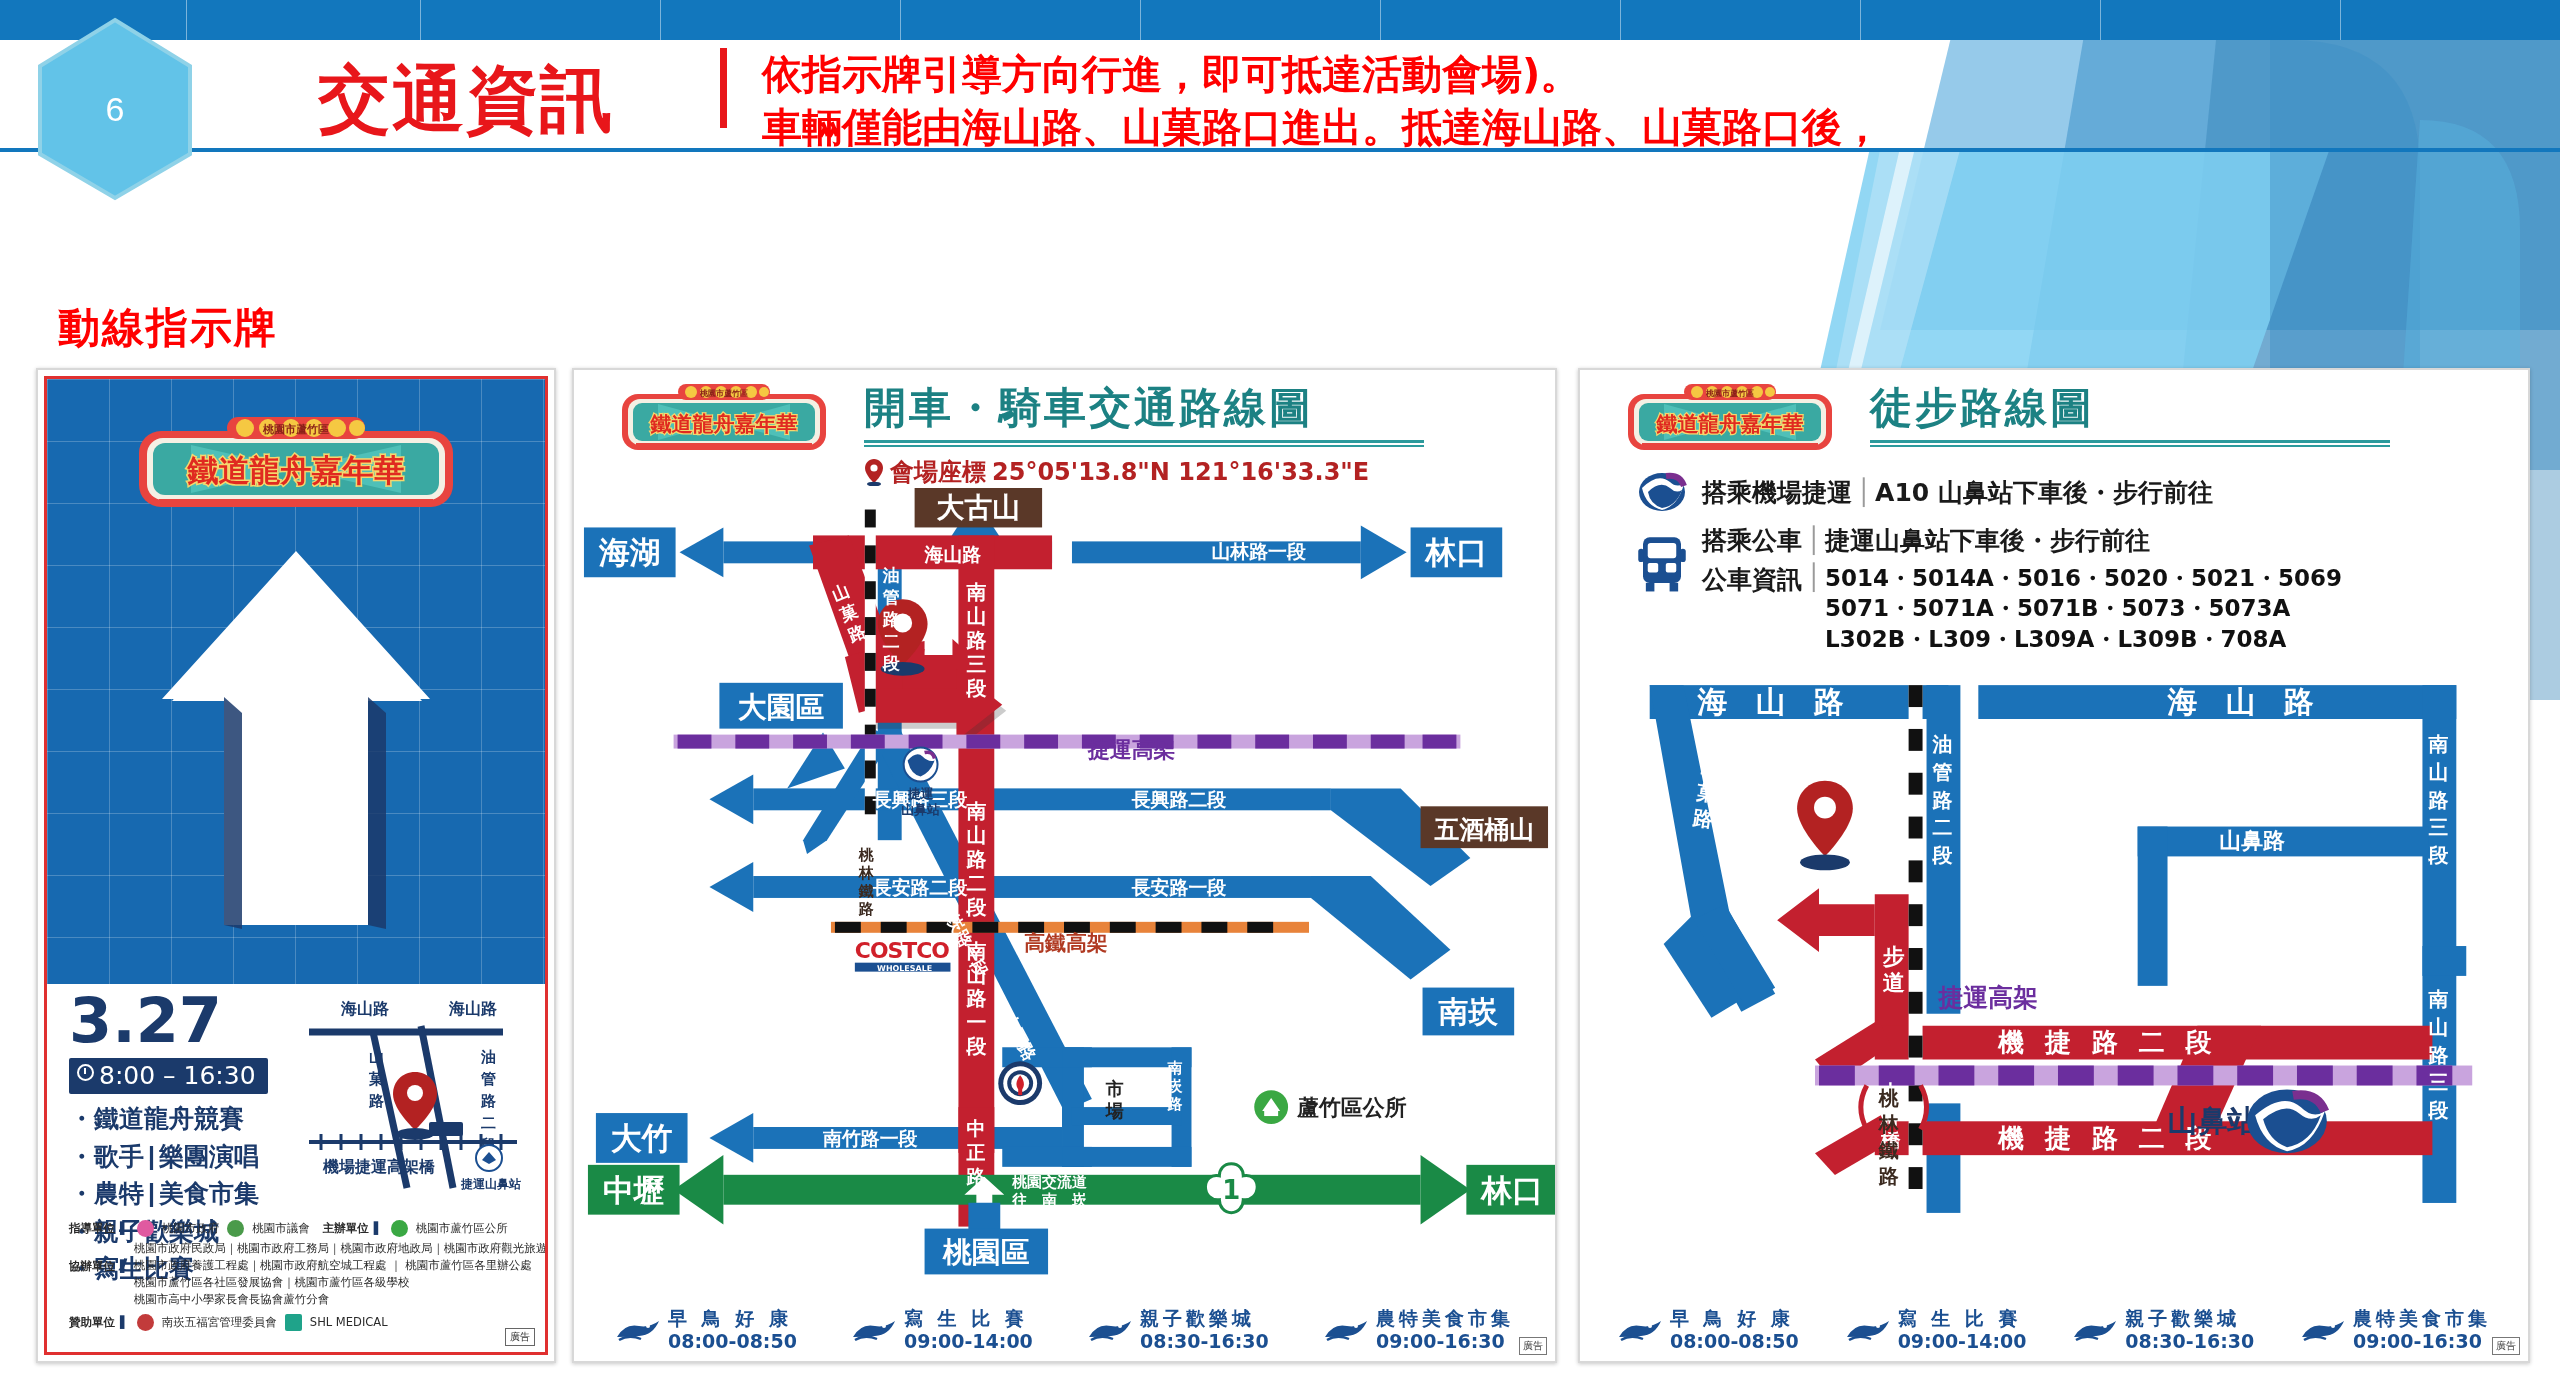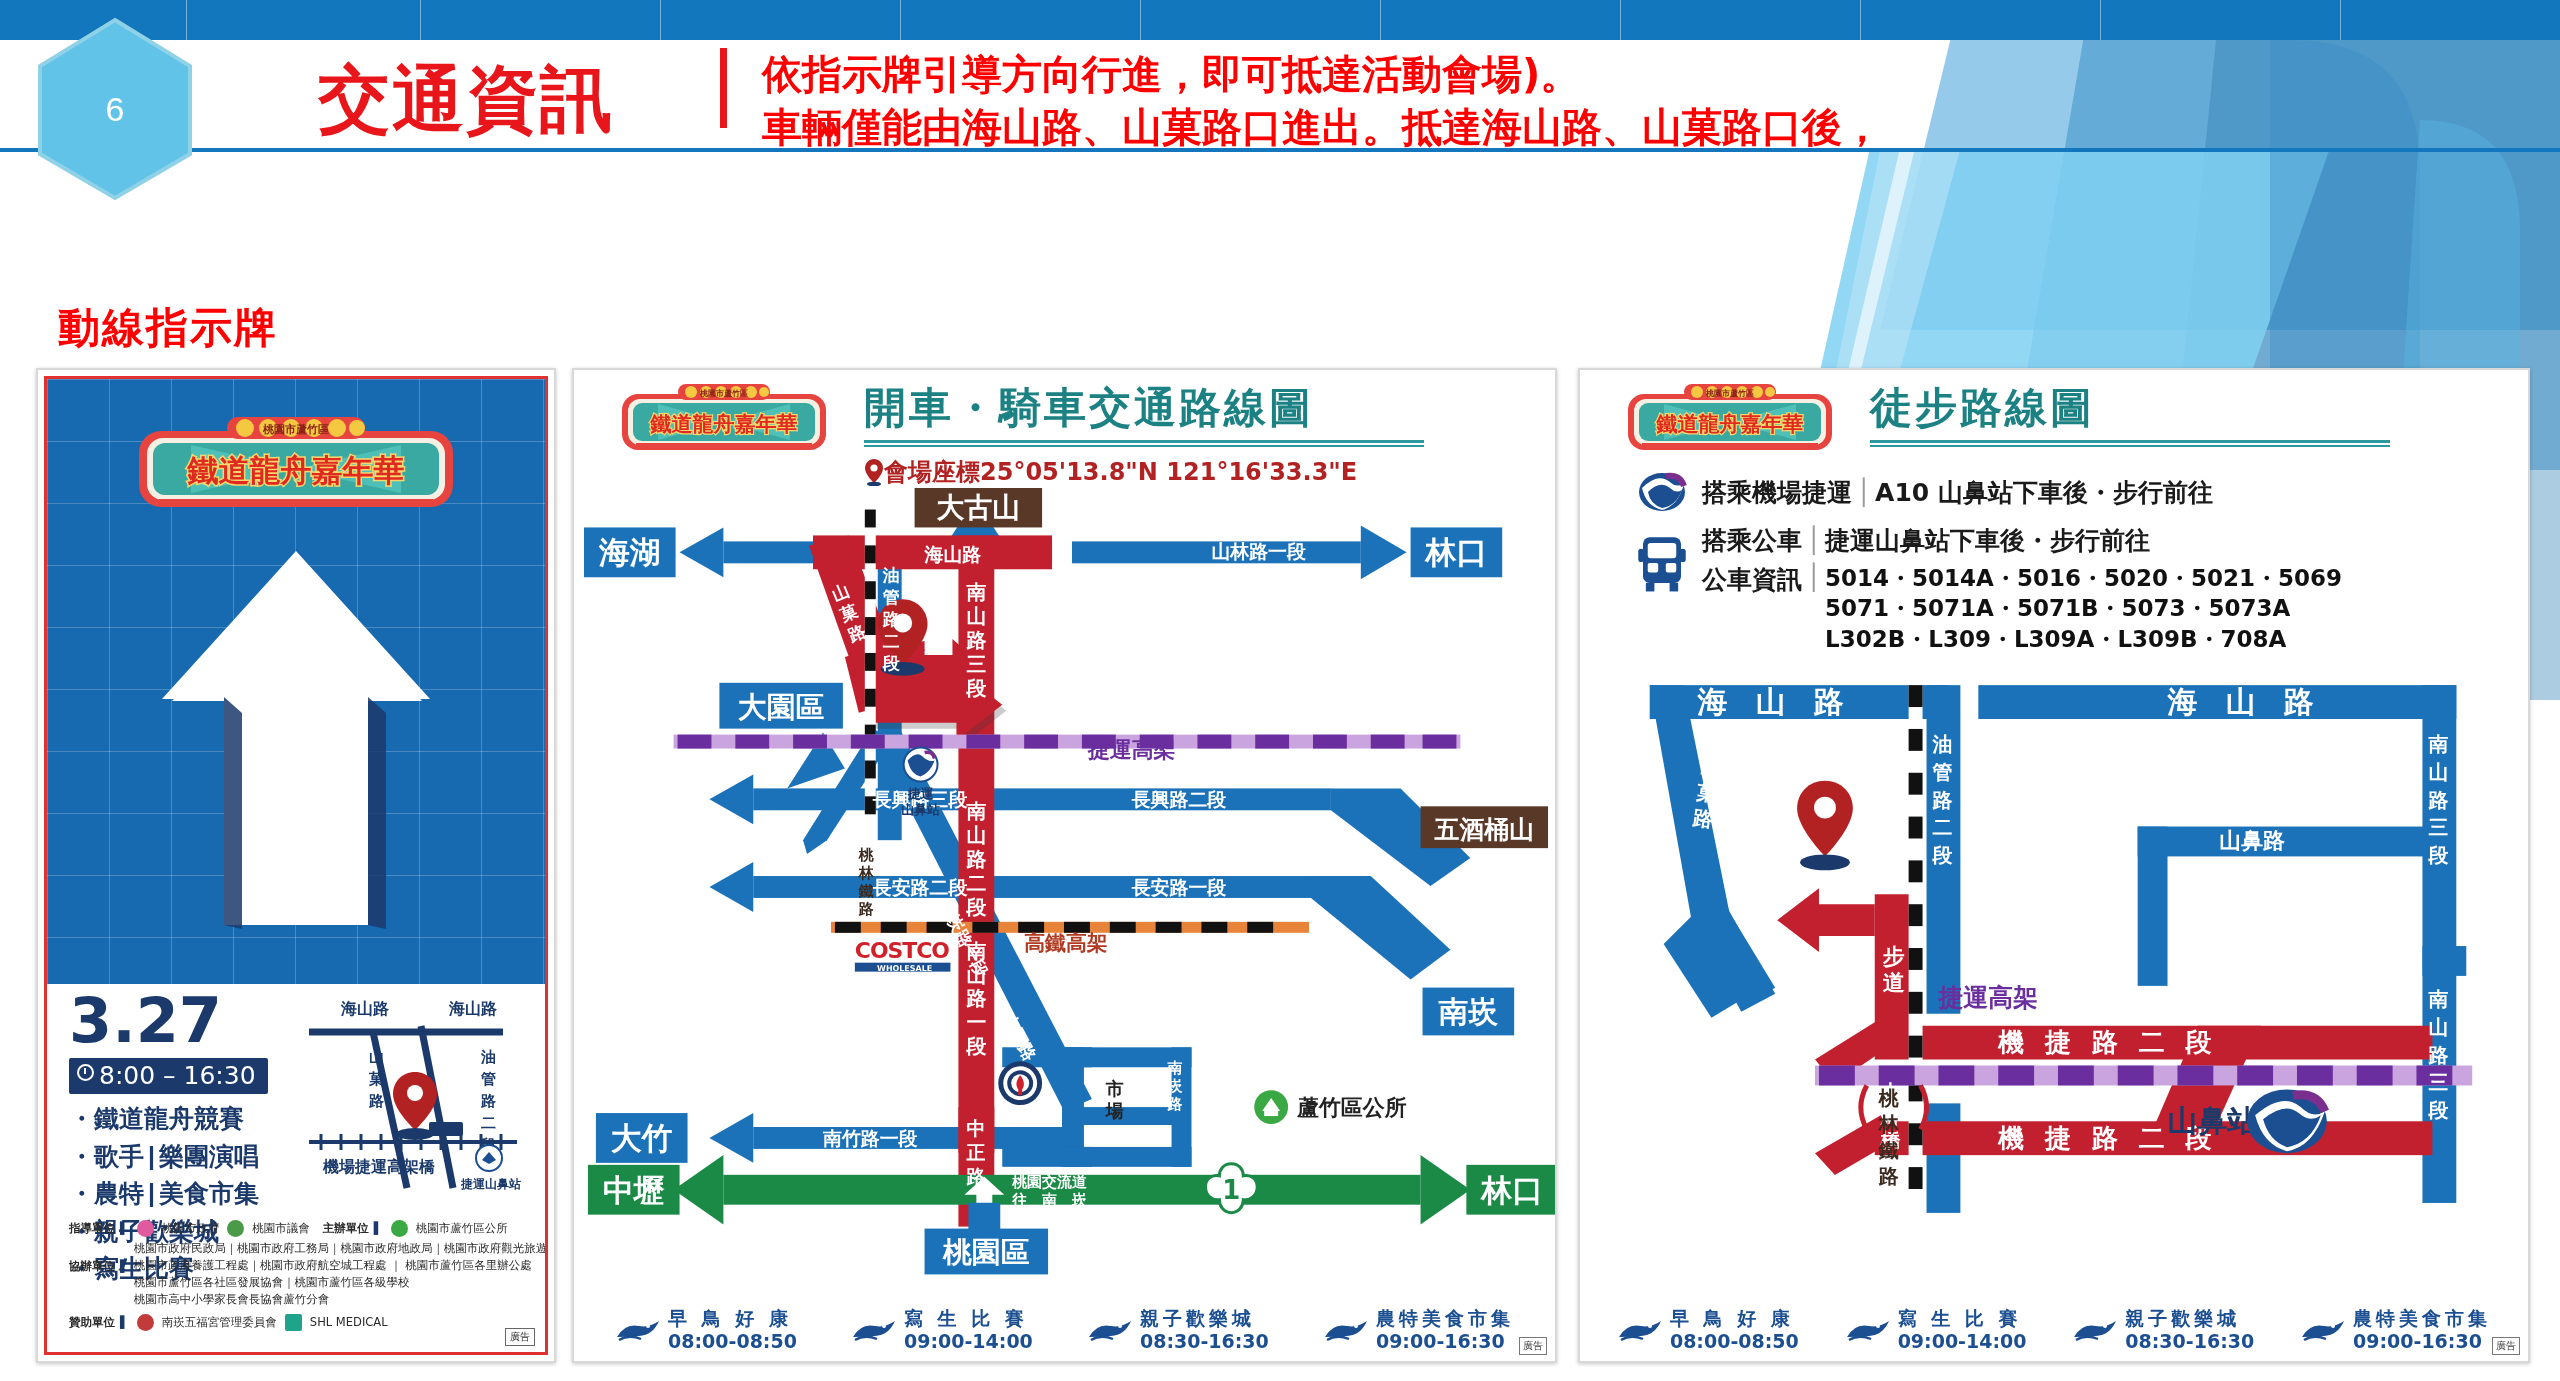--- a/index.html
+++ b/index.html
@@ -138,21 +138,21 @@
   .map-title {
     position:absolute; left:290px; top:10px;
     font-size:42px; font-weight:bold; color:#1c8183; letter-spacing:3px;
     font-family:"DejaVu Sans","Liberation Sans",sans-serif;
   }
   .map-title-rule {
     position:absolute; left:290px; top:70px; width:560px; height:7px;
     border-top:3px solid #2c9a9c; border-bottom:2px solid #2c9a9c;
   }
   .geo-line {
-    position:absolute; left:290px; top:86px; display:flex; align-items:center; 
+    position:absolute; left:290px; top:86px; display:flex; align-items:center; gap:6px;
     color:#b32222; font-size:24px; font-weight:bold;
     font-family:"DejaVu Sans","Liberation Sans",sans-serif;
   }
   .map-stage { position:relative; width:100%; }
   .map-stage svg { display:block; width:100%; height:100%; }
 
   
   .event-strip {
     position:absolute; left:0; bottom:8px; width:100%;
     display:flex; justify-content:space-around; align-items:flex-start;

